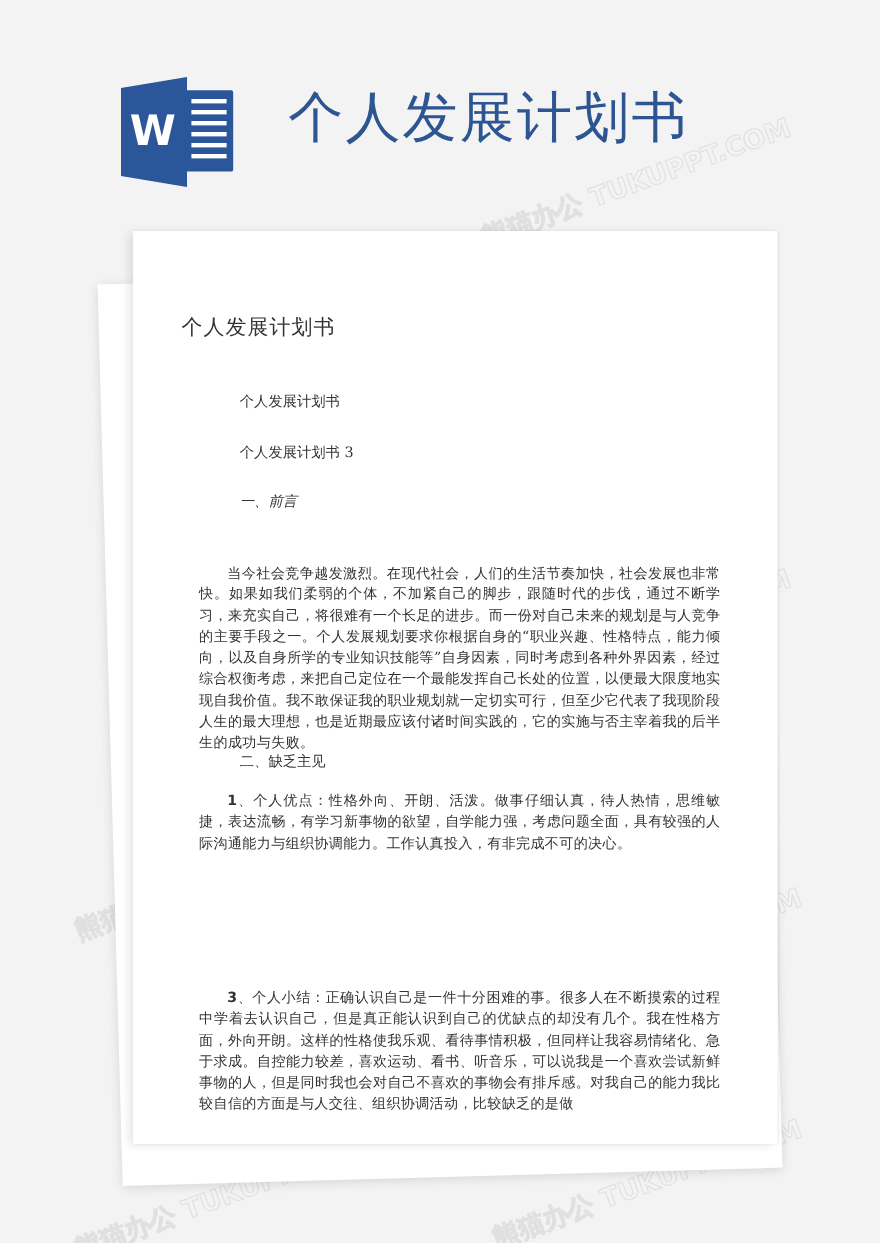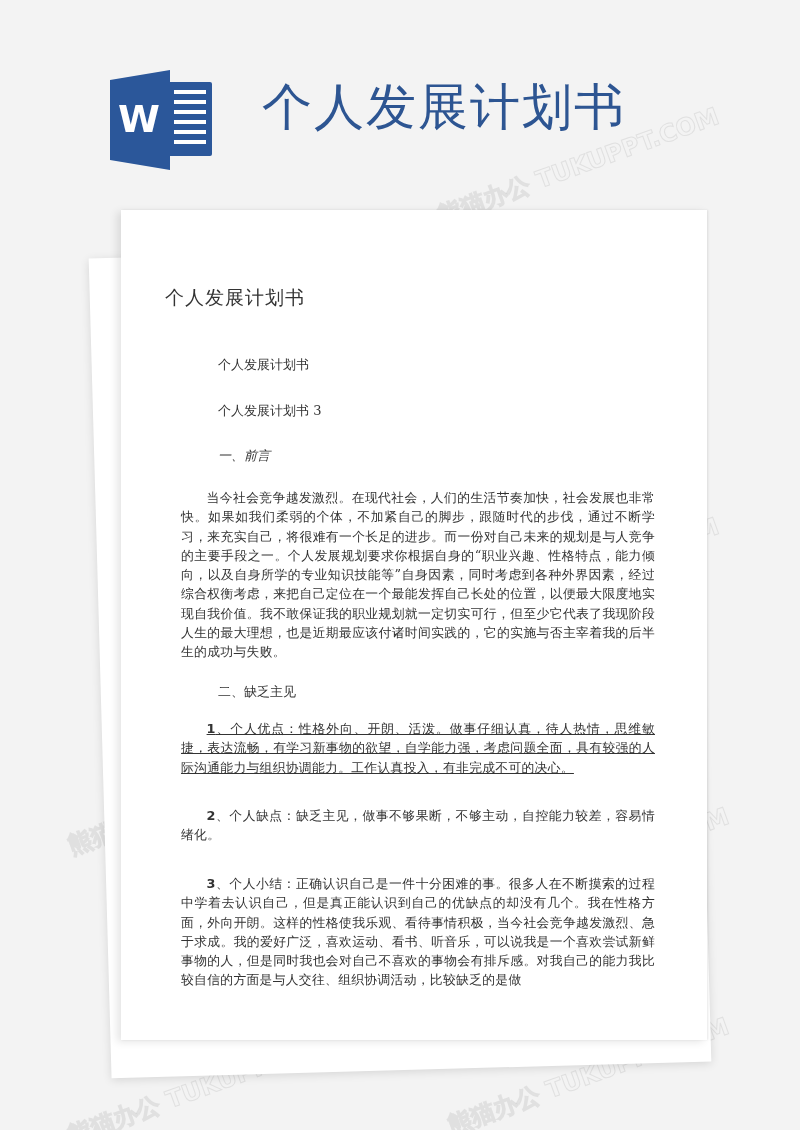--- a/index.html
+++ b/index.html
@@ -32,21 +32,21 @@
       position: absolute; left: 44px; top: 75px;
       font-size: 19px; color: #333; letter-spacing: 1px;
       font-family: "DejaVu Sans", sans-serif;
     }
     .line {
       position: absolute; left: 97px; font-size: 13px; color: #333;
     }
     .para {
       position: absolute; left: 60px; width: 474px;
       font-size: 12.8px; line-height: 19.3px; color: #333;
-      text-align: justify; text-indent: 2em; letter-spacing: 0.3px;
+      text-align: justify; text-indent: 2em; letter-spacing: 0.3px; margin-top: 24px;
     }
     .para .num { font-family: "DejaVu Sans", sans-serif; font-weight: bold; }
     
     .wm {
       position: absolute; font-family: "DejaVu Sans", sans-serif; font-size: 24px;
       color: rgba(255,255,255,0.0); -webkit-text-stroke: 1px rgba(190,190,190,0.35);
       transform: rotate(-20deg); white-space: nowrap; pointer-events: none;
       font-weight: bold;
     }
   </style>
@@ -77,16 +77,15 @@
 <div class="wm" style="left:440px;top:1060px;">熊猫办公 TUKUPPT.COM</div>
 
 <div class="back-page"></div>
 <div class="front-page">
   <div class="doc-title">个人发展计划书</div>
   <div class="line" style="top:146px;">个人发展计划书</div>
   <div class="line" style="top:192px;">个人发展计划书 3</div>
   <div class="line" style="top:237px;font-style:italic;">一、前言</div>
   <div class="para" style="top:278px;">当今社会竞争越发激烈。在现代社会，人们的生活节奏加快，社会发展也非常快。如果如我们柔弱的个体，不加紧自己的脚步，跟随时代的步伐，通过不断学习，来充实自己，将很难有一个长足的进步。而一份对自己未来的规划是与人竞争的主要手段之一。个人发展规划要求你根据自身的“职业兴趣、性格特点，能力倾向，以及自身所学的专业知识技能等”自身因素，同时考虑到各种外界因素，经过综合权衡考虑，来把自己定位在一个最能发挥自己长处的位置，以便最大限度地实现自我价值。我不敢保证我的职业规划就一定切实可行，但至少它代表了我现阶段人生的最大理想，也是近期最应该付诸时间实践的，它的实施与否主宰着我的后半生的成功与失败。</div>
   <div class="line" style="top:473px;">二、缺乏主见</div>
-  <div class="para" style="top:509px;text-decoration:underline;"><span class="num">1</span><span>、个人优点：性格外向、开朗、活泼。做事仔细认真，待人热情，思维敏捷，表达流畅，有学习新事物的欲望，自学能力强，考虑问题全面，具有较强的人际沟通能力与组织协调能力。工作认真投入，有非完成不可的决心。</span></div>
-  <div class="para" style="top:596px;"><span class="num">2</span><span>、个人缺点：缺乏主见，做事不够果断，不够主动，自控能力较差，容易情绪化。</span></div>
-  <div class="para" style="top:664px;"><span class="num">3</span><span>、个人小结：正确认识自己是一件十分困难的事。很多人在不断摸索的过程中学着去认识自己，但是真正能认识到自己的优缺点的却没有几个。我在性格方面，外向开朗。这样的性格使我乐观、看待事情积极，当今社会竞争越发激烈、急于求成。我的爱好广泛，喜欢运动、看书、听音乐，可以说我是一个喜欢尝试新鲜事物的人，但是同时我也会对自己不喜欢的事物会有排斥感。对我自己的能力我比较自信的方面是与人交往、组织协调活动，比较缺乏的是做</span></div>
+  <div class="para" style="top:485px;"><span class="num">1</span><span>、个人优点：性格外向、开朗、活泼。做事仔细认真，待人热情，思维敏捷，表达流畅，有学习新事物的欲望，自学能力强，考虑问题全面，具有较强的人际沟通能力与组织协调能力。工作认真投入，有非完成不可的决心。</span></div>
+  <div class="para" style="top:664px;"><span class="num">3</span><span>、个人小结：正确认识自己是一件十分困难的事。很多人在不断摸索的过程中学着去认识自己，但是真正能认识到自己的优缺点的却没有几个。我在性格方面，外向开朗。这样的性格使我乐观、看待事情积极，但同样让我容易情绪化、急于求成。自控能力较差，喜欢运动、看书、听音乐，可以说我是一个喜欢尝试新鲜事物的人，但是同时我也会对自己不喜欢的事物会有排斥感。对我自己的能力我比较自信的方面是与人交往、组织协调活动，比较缺乏的是做</span></div>
 </div>
 
 </body></html>

